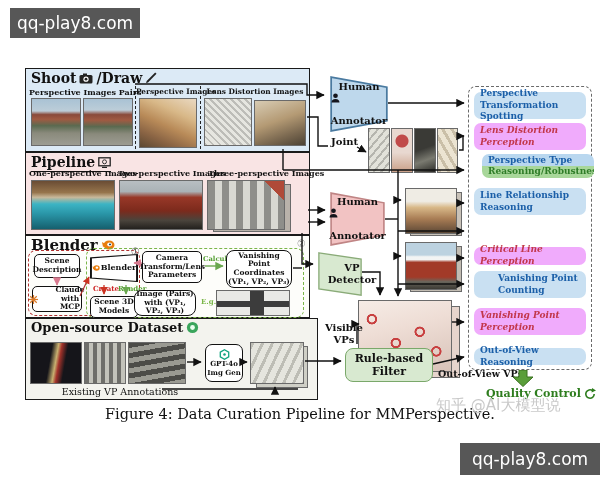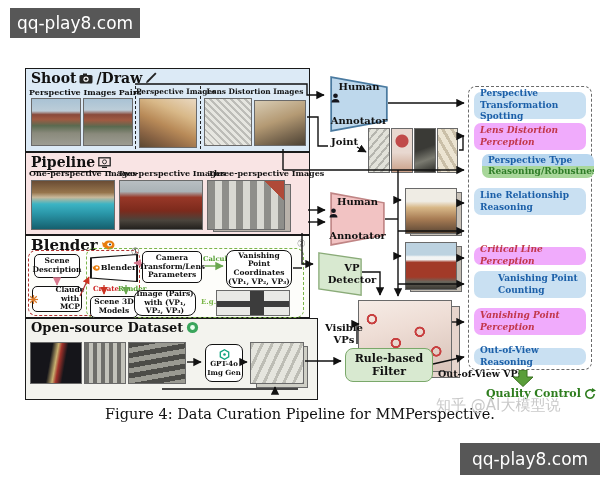--- a/index.html
+++ b/index.html
@@ -149,20 +149,21 @@
       <circle cx="6.5" cy="6.5" r="5.6" fill="#3aa55c"></circle>
       <circle cx="6.5" cy="6.5" r="2.4" fill="#eafff0"></circle>
     </svg>
   </div>
   <div class="abs img" style="left:30px;top:342px;width:52px;height:42px;background:
        linear-gradient(100deg,#15151a 38%,#c8b070 49%,#a3322a 55%,#15151a 66%),#15151a;"></div>
   <div class="abs img" style="left:84px;top:342px;width:42px;height:42px;background:
        repeating-linear-gradient(90deg,#6e6e6a 0 4px,#c2c2ba 4px 8px);"></div>
   <div class="abs img" style="left:128px;top:342px;width:58px;height:42px;background:
        repeating-linear-gradient(170deg,#4c4c48 0 5px,#9a9a92 5px 10px);"></div>
+  <div class="abs lbl" style="left:50px;top:386px;width:140px;font-weight:normal;font-size:9.5px;">Existing VP Annotations</div>
   <div class="abs node" style="left:205px;top:344px;width:38px;height:38px;border-radius:7px;border-width:1.6px;flex-direction:column;">
     <svg width="11" height="11" viewBox="0 0 12 12">
       <polygon points="6,0.8 10.6,3.4 10.6,8.6 6,11.2 1.4,8.6 1.4,3.4" fill="none" stroke="#10a37f" stroke-width="1.4"></polygon>
       <circle cx="6" cy="6" r="1.4" fill="#10a37f"></circle>
     </svg>
     <span style="font-size:7px;">GPT-4o Img Gen</span>
   </div>
   <div class="abs img" style="left:256px;top:346px;width:52px;height:42px;background:#cfcfc6;"></div>
   <div class="abs img" style="left:250px;top:342px;width:54px;height:42px;background:
        repeating-linear-gradient(115deg,#bdbdb5 0 3px,#e5e5de 3px 9px);"></div>

